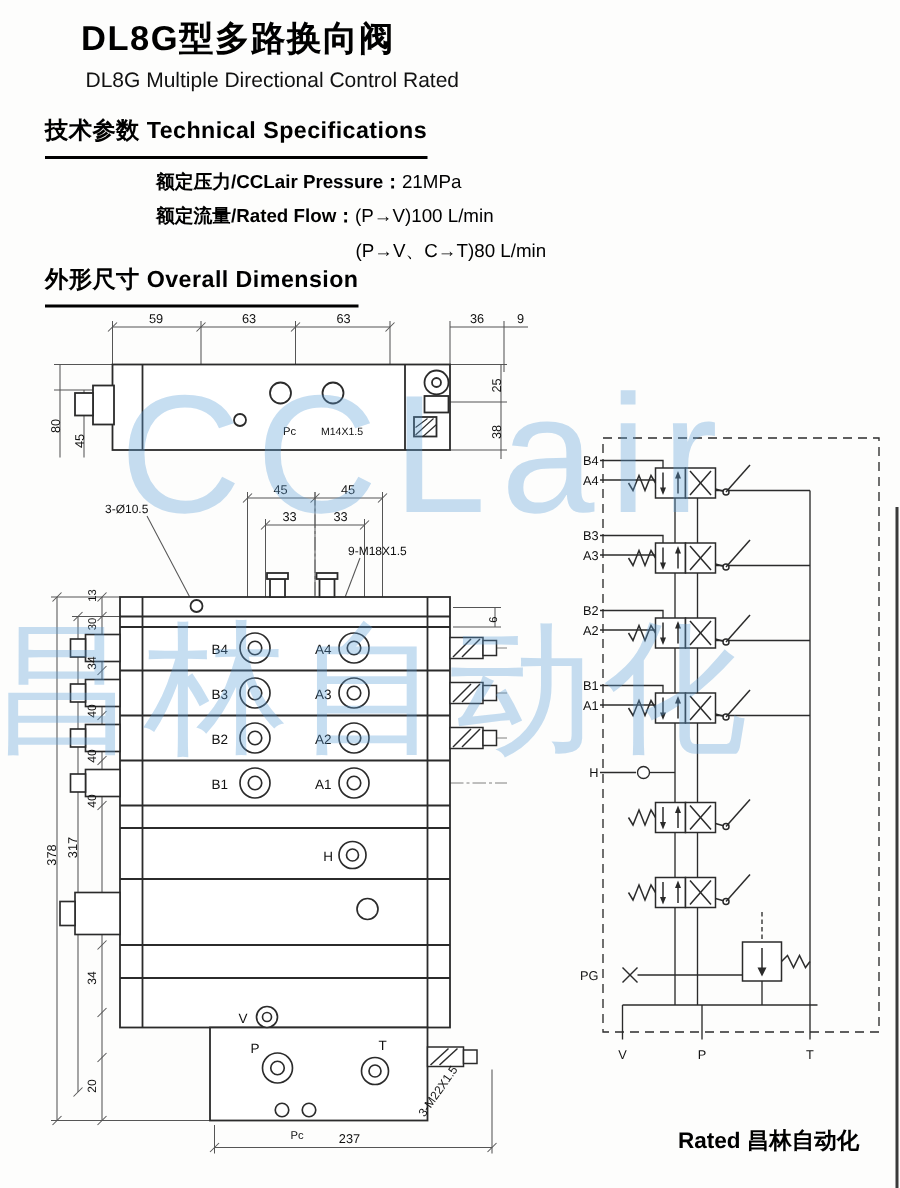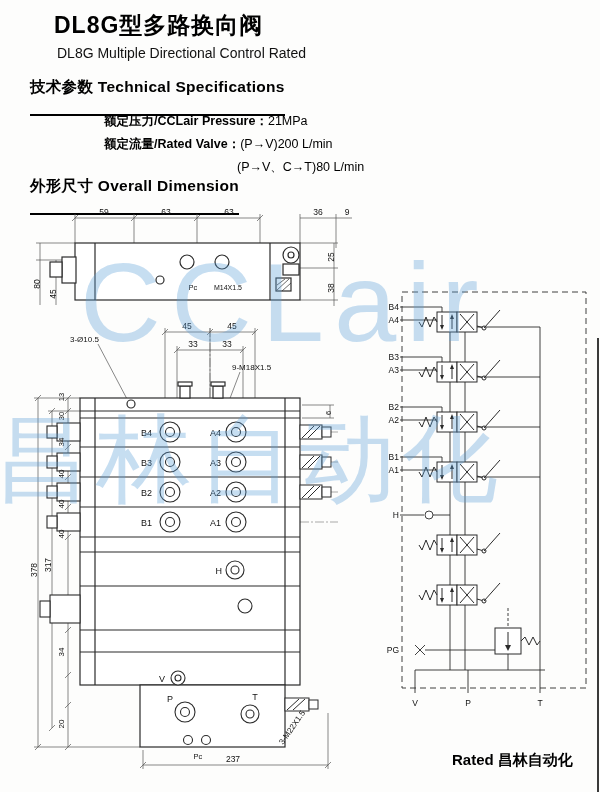--- a/index.html
+++ b/index.html
@@ -1,20 +1,20 @@
 <!DOCTYPE html>
 <html><head>
 <meta charset="utf-8">
 <style>
   *{box-sizing:border-box}
   html,body{margin:0;padding:0}
   body{width:600px;height:792px;background:#fdfdfc;font-family:"Liberation Sans",sans-serif;position:relative;overflow:hidden;color:#000}
   .title-cn{position:absolute;left:54px;top:10px;font-size:23px;font-weight:700;letter-spacing:1px}
   .title-en{position:absolute;left:57px;top:45px;font-size:14px;color:#111}
-  .sec-head{position:absolute;font-size:15.5px;font-weight:700;padding-bottom:16px;border-bottom:2.5px solid #000;letter-spacing:.3px}
+  .sec-head{position:absolute;font-size:15.5px;font-weight:700;padding-bottom:6px;border-bottom:2.5px solid #000;letter-spacing:.3px}
   #spec-head{left:30px;top:77px}
   #dim-head{left:30px;top:176px}
   .spec-row{position:absolute;font-size:12.5px}
   .spec-row .lbl{font-weight:700}
   #spec1{left:104px;top:113px}
   #spec2{left:104px;top:136px}
   #spec3{left:237px;top:159px}
   .watermark{position:absolute;color:#5b9fd8;opacity:.34;font-weight:400;pointer-events:none;z-index:6;white-space:nowrap}
   #wm1{left:80px;top:238px;font-size:112px;letter-spacing:10px}
   #wm2{left:-6px;top:396px;font-size:96px;letter-spacing:6px}
@@ -28,21 +28,21 @@
 
 <div class="title-cn">DL8G型多路换向阀</div>
 <div class="title-en">DL8G Multiple Directional Control Rated</div>
 
 <div class="sec-head" id="spec-head">技术参数 Technical Specifications</div>
 
 <div class="spec-row" id="spec1">
   <span class="lbl">额定压力/CCLair Pressure：</span><span class="val">21MPa</span>
 </div>
 <div class="spec-row" id="spec2">
-  <span class="lbl">额定流量/Rated Valve：</span><span class="val">(P→V)200 L/min</span>
+  <span class="lbl">额定流量/Rated Flow：</span><span class="val">(P→V)100 L/min</span>
 </div>
 <div class="spec-row" id="spec3">(P→V、C→T)80 L/min</div>
 
 <div class="sec-head" id="dim-head">外形尺寸 Overall Dimension</div>
 
 <svg id="drawing" width="600" height="590" viewBox="0 0 600 590">
 
   <g>
 
     <g stroke="#555" stroke-width="0.7" fill="none">

